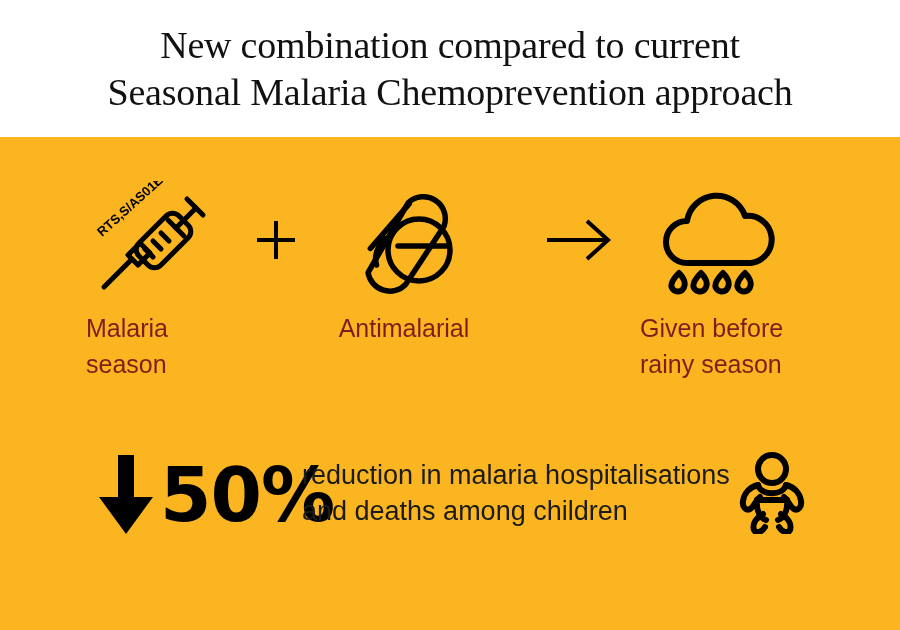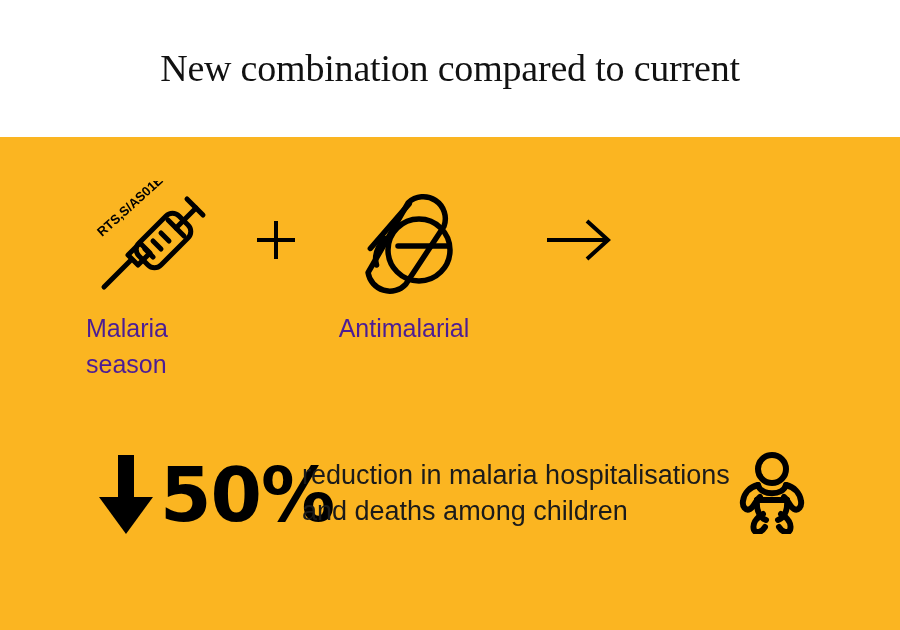--- a/index.html
+++ b/index.html
@@ -71,21 +71,21 @@
   }
   .step-icon {
     height: 125px;
     display: flex;
     align-items: center;
   }
   .step-caption {
     margin-top: 8px;
     font-size: 25px;
     line-height: 36px;
-    color: #4c1d95;
+    color: #7f1d1d;
     font-family: "Liberation Sans", sans-serif;
   }
 
   #step-vaccine     { left: 86px;  }
   #step-vaccine .step-icon { justify-content: flex-start; padding-left: 6px; }
   #step-vaccine .step-caption { text-align: left; }
 
   #step-drugs       { left: 289px; }
   #step-drugs .step-icon { justify-content: center; }
   #step-drugs .step-caption { text-align: center; }
@@ -143,20 +143,21 @@
     top: 5px;
   }
 </style>
 </head>
 <body>
 
 <div id="infographic">
 
   <div class="header">
     <div class="title-line">New combination compared to current</div>
+    <div class="title-line">Seasonal Malaria Chemoprevention approach</div>
   </div>
 
   <div class="panel">
 
     <div class="steps">
 
       <div class="step" id="step-vaccine">
         <div class="step-icon">
           <svg width="118" height="118" viewBox="0 0 118 118">
             <g fill="none" stroke="#000000" stroke-width="5" stroke-linecap="round" stroke-linejoin="round">
@@ -219,20 +220,43 @@
 
       <div class="connector" id="connector-arrow">
         <svg width="70" height="48" viewBox="0 0 70 48">
           <g fill="none" stroke="#000000" stroke-width="4" stroke-linecap="butt" stroke-linejoin="miter">
             <line x1="2" y1="24" x2="62" y2="24"></line>
             <polyline points="42,5 63,24 42,43"></polyline>
           </g>
         </svg>
       </div>
 
+      <div class="step" id="step-season">
+        <div class="step-icon">
+          <svg width="125" height="112" viewBox="0 0 125 112">
+            <g fill="none" stroke="#000000" stroke-width="6" stroke-linecap="round" stroke-linejoin="round">
+
+              <path d="M33 79
+                       A21 21 0 0 1 33 37
+                       A30 30 0 0 1 91 32
+                       A18 18 0 0 1 97 79
+                       Z"></path>
+
+              <path d="M24 89 C30 95 31 101 28 105 C25 109 19 108 17 104 C15 100 19 94 24 89 Z" transform="translate(1,0)"></path>
+              <path d="M24 89 C30 95 31 101 28 105 C25 109 19 108 17 104 C15 100 19 94 24 89 Z" transform="translate(23,0)"></path>
+              <path d="M24 89 C30 95 31 101 28 105 C25 109 19 108 17 104 C15 100 19 94 24 89 Z" transform="translate(45,0)"></path>
+              <path d="M24 89 C30 95 31 101 28 105 C25 109 19 108 17 104 C15 100 19 94 24 89 Z" transform="translate(67,0)"></path>
+            </g>
+          </svg>
+        </div>
+        <div class="step-caption">
+          <div>Given before</div>
+          <div>rainy season</div>
+        </div>
+      </div>
 
     </div>
 
     <div class="stat">
 
       <div class="stat-arrow">
         <svg width="62" height="82" viewBox="0 0 62 82">
           <g fill="#000000">
             <rect x="23" y="0" width="16" height="58"></rect>
             <polygon points="4,42 58,42 31,79"></polygon>

